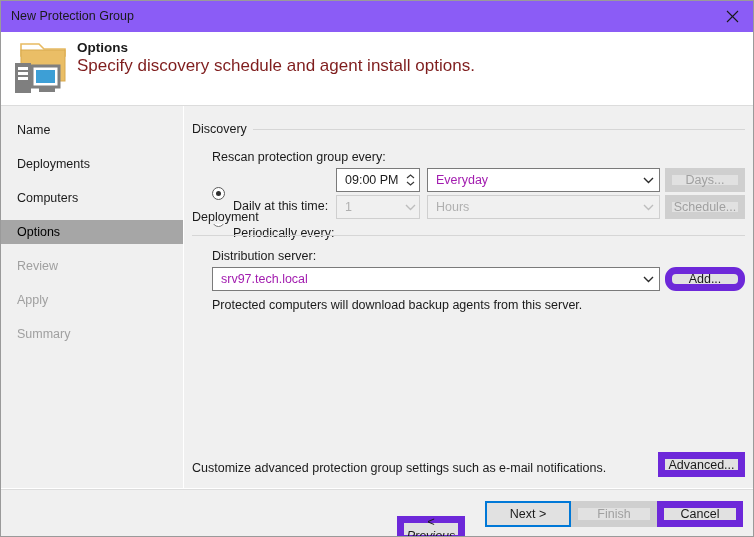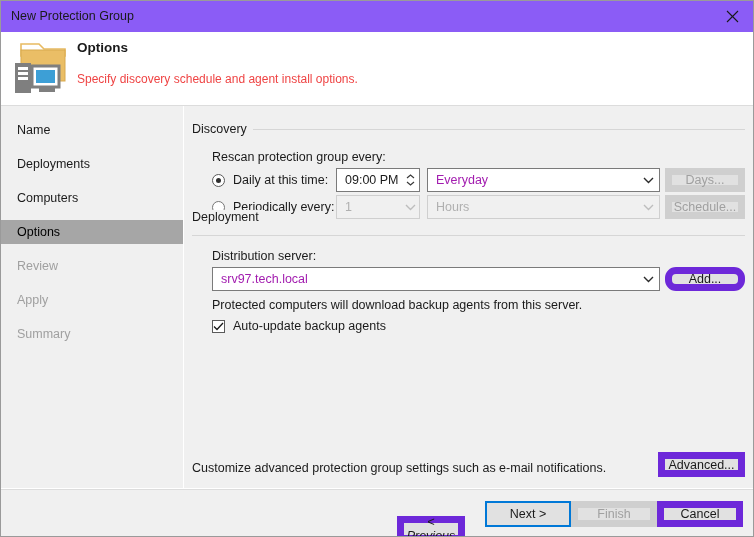--- a/index.html
+++ b/index.html
@@ -69,23 +69,23 @@
     position: absolute;
     left: 76px;
     top: 8px;
     font-size: 13.5px;
     font-weight: bold;
     color: #1a1a1a;
   }
   .header-sub {
     position: absolute;
     left: 76px;
-    top: 40px;
-    font-size: 12px;
-    color: #ef4444;
+    top: 24px;
+    font-size: 17px;
+    color: #7f1d1d;
   }
 
   
   .sidebar {
     position: absolute;
     left: 0;
     top: 105px;
     width: 182px;
     height: 382px;
     background: #f0f0f0;
@@ -168,20 +168,21 @@
     width: 5px; height: 5px;
     border-radius: 50%;
     background: #2f2f2f;
   }
   .radio.off { border-color: #767676; }
   .radio-label {
     margin-left: 8px;
     font-size: 12.5px;
     color: #1a1a1a;
     white-space: nowrap;
+    margin-top: 26px;
   }
 
   
   .spin-box {
     position: absolute;
     background: #ffffff;
     border: 1px solid #7a7a7a;
     box-sizing: border-box;
     display: flex;
     align-items: center;
@@ -432,28 +433,20 @@
         <svg width="11" height="7" viewBox="0 0 11 7" aria-hidden="true">
           <polyline points="1,1 5.5,5.5 10,1" fill="none" stroke="#2b2b2b" stroke-width="1.4"></polyline>
         </svg>
       </span>
     </div>
 
     <button class="btn" style="left:481px; top:161px; width:80px; height:24px;border-radius:11px;">Add...</button>
 
     <div class="lbl" style="left:28px; top:192px;">Protected computers will download backup agents from this server.</div>
 
-    <div class="cbx-row" style="left:28px; top:213px;">
-      <span class="cbx">
-        <svg width="11" height="9" viewBox="0 0 11 9" aria-hidden="true">
-          <polyline points="1,4.5 4,7.5 10,1" fill="none" stroke="#1a1a1a" stroke-width="1.3"></polyline>
-        </svg>
-      </span>
-      <span class="cbx-label">Auto-update backup agents</span>
-    </div>
 
     <div class="lbl" style="left:8px; top:355px;">Customize advanced protection group settings such as e-mail notifications.</div>
     <button class="btn" style="left:474px; top:346px; width:87px; height:25px;">Advanced...</button>
 
   </div>
 
   <div class="footer">
     <button class="btn" style="left:396px; top:26px; width:68px; height:26px;font-style:italic;">&lt; Previous</button>
     <button class="btn disabled" style="left:570px; top:11px; width:86px; height:26px;">Finish</button>
     <button class="btn default" style="left:484px; top:11px; width:86px; height:26px;">Next &gt;</button>

